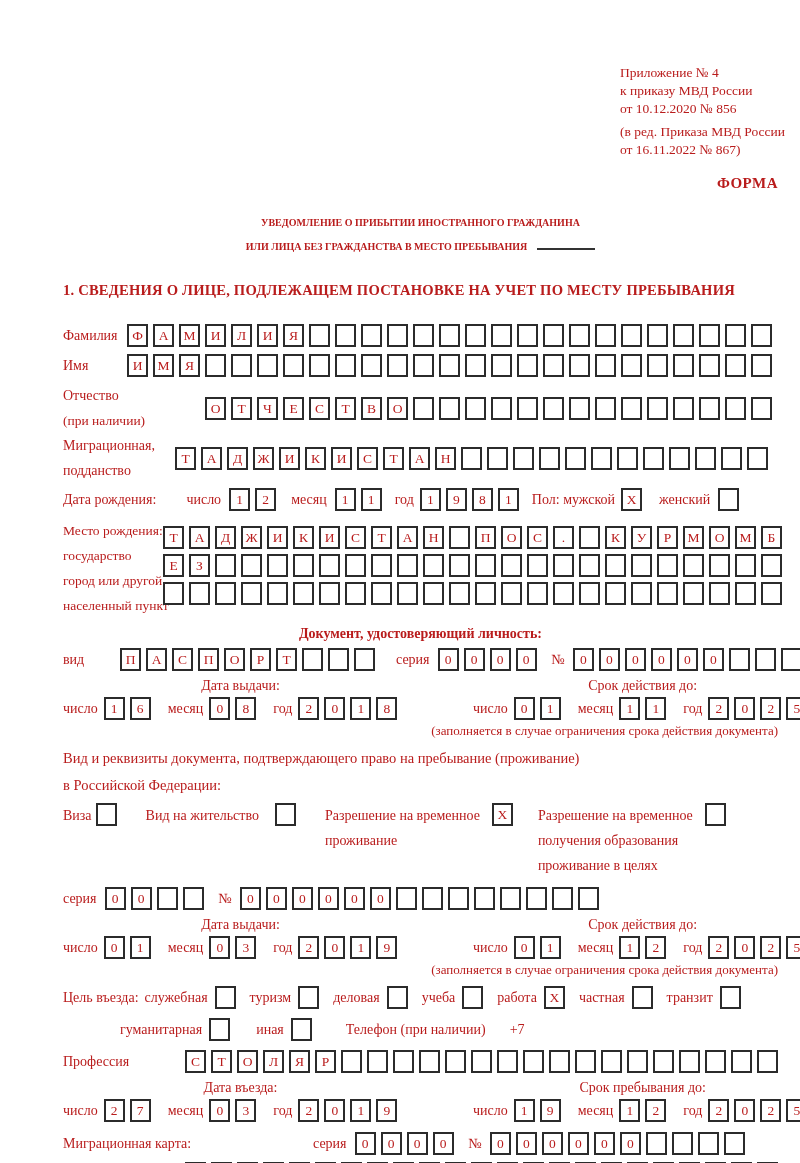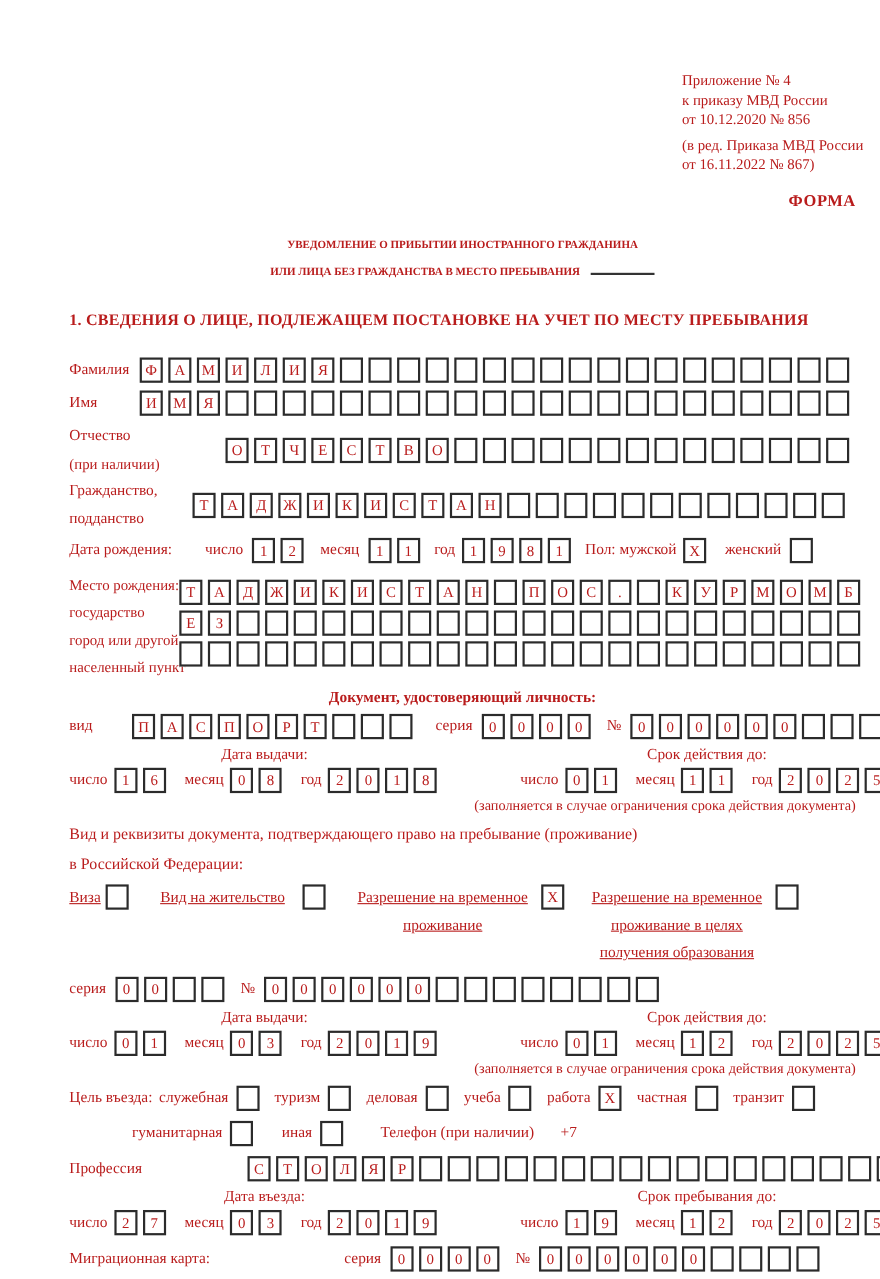--- a/index.html
+++ b/index.html
@@ -36,21 +36,21 @@
   .datepair{display:flex;margin-top:6px;}
   .dp-left{width:355px;flex:none;}
   .dp-right{margin-left:55px;}
   .dp-title{font-size:14px;text-align:center;margin-bottom:2px;}
   .dp-row{display:flex;align-items:center;white-space:nowrap;}
   .dp-row .lbl{margin-right:6px;}
   .dp-row .grp{margin-right:12px;}
   .note{font-size:13px;text-align:right;margin-top:2px;}
   .intro{font-size:14.5px;line-height:27px;}
   .chk-row{display:flex;align-items:flex-start;margin-top:4px;}
-  .chk-lbl{font-size:14px;line-height:25px;text-align:center;text-decoration:underline;}
+  .chk-lbl{font-size:14px;line-height:25px;text-align:left;}
   .chk-box{margin:0 0 0 8px;flex:none;}
   .ml8{margin-left:8px;} .ml10{margin-left:10px;} .ml12{margin-left:12px;}
   .ml16{margin-left:16px;} .ml20{margin-left:20px;} .ml24{margin-left:24px;}
   .ml30{margin-left:30px;} .ml57{margin-left:57px;}
   .mr6{margin-right:6px;} .mr8{margin-right:8px;}
   .purpose-row{display:flex;align-items:center;margin-top:7px;flex-wrap:nowrap;}
   .purpose-row .opt{display:flex;align-items:center;margin-right:9px;}
   .purpose-row .opt .lbl{margin-right:7px;}
 </style>
 </head>
@@ -88,21 +88,21 @@
   <div class="row">
     <span class="w142">
       <span class="lbl" style="display:block;">Отчество</span>
       <span class="lbl2" style="display:block;">(при наличии)</span>
     </span>
     <span class="boxes"><span class="cell">О</span><span class="cell">Т</span><span class="cell">Ч</span><span class="cell">Е</span><span class="cell">С</span><span class="cell">Т</span><span class="cell">В</span><span class="cell">О</span><span class="cell"></span><span class="cell"></span><span class="cell"></span><span class="cell"></span><span class="cell"></span><span class="cell"></span><span class="cell"></span><span class="cell"></span><span class="cell"></span><span class="cell"></span><span class="cell"></span><span class="cell"></span><span class="cell"></span><span class="cell"></span></span>
   </div>
 
   <div class="row" style="margin-top:0;">
     <span class="w112">
-      <span class="lbl" style="display:block;">Гражданство,</span>
+      <span class="lbl" style="display:block;">Миграционная,</span>
       <span class="lbl" style="display:block;">подданство</span>
     </span>
     <span class="boxes"><span class="cell">Т</span><span class="cell">А</span><span class="cell">Д</span><span class="cell">Ж</span><span class="cell">И</span><span class="cell">К</span><span class="cell">И</span><span class="cell">С</span><span class="cell">Т</span><span class="cell">А</span><span class="cell">Н</span><span class="cell"></span><span class="cell"></span><span class="cell"></span><span class="cell"></span><span class="cell"></span><span class="cell"></span><span class="cell"></span><span class="cell"></span><span class="cell"></span><span class="cell"></span><span class="cell"></span><span class="cell"></span></span>
   </div>
 
   <div class="row" style="margin-top:4px;align-items:center;">
     <span class="lbl">Дата рождения:</span>
     <span class="lbl ml30 mr8">число</span>
     <span class="boxes"><span class="cell">1</span><span class="cell">2</span></span>
     <span class="lbl ml10 mr8">месяц</span>
@@ -174,22 +174,22 @@
     <span class="boxes chk-box" style="margin-left:4px;"><span class="cell"></span></span>
     <span class="chk-lbl ml24">Вид на жительство</span>
     <span class="boxes chk-box ml16"><span class="cell"></span></span>
     <span class="chk-lbl ml24">
       <span style="display:block;">Разрешение на временное</span>
       <span style="display:block;">проживание</span>
     </span>
     <span class="boxes chk-box ml12"><span class="cell">X</span></span>
     <span class="chk-lbl ml20">
       <span style="display:block;">Разрешение на временное</span>
+      <span style="display:block;">получения образования</span>
       <span style="display:block;">проживание в целях</span>
-      <span style="display:block;">получения образования</span>
     </span>
     <span class="boxes chk-box ml12"><span class="cell"></span></span>
   </div>
 
   <div class="row" style="margin-top:8px;align-items:center;">
     <span class="lbl mr8">серия</span>
     <span class="boxes"><span class="cell">0</span><span class="cell">0</span><span class="cell"></span><span class="cell"></span></span>
     <span class="lbl ml10 mr8">№</span>
     <span class="boxes"><span class="cell">0</span><span class="cell">0</span><span class="cell">0</span><span class="cell">0</span><span class="cell">0</span><span class="cell">0</span><span class="cell"></span><span class="cell"></span><span class="cell"></span><span class="cell"></span><span class="cell"></span><span class="cell"></span><span class="cell"></span><span class="cell"></span></span>
   </div>
@@ -258,21 +258,21 @@
         <span class="boxes"><span class="cell"></span></span>
       </span>
     <span class="opt ml12">
         <span class="lbl">иная</span>
         <span class="boxes"><span class="cell"></span></span>
       </span>
     <span class="lbl ml20">Телефон (при наличии)</span>
     <span class="lbl ml24 mr8">+7</span>
   </div>
 
-  <div class="row" style="margin-top:7px;align-items:center;gap:40px;">
+  <div class="row" style="margin-top:7px;align-items:center;">
     <span class="lbl w122">Профессия</span>
     <span class="boxes"><span class="cell">С</span><span class="cell">Т</span><span class="cell">О</span><span class="cell">Л</span><span class="cell">Я</span><span class="cell">Р</span><span class="cell"></span><span class="cell"></span><span class="cell"></span><span class="cell"></span><span class="cell"></span><span class="cell"></span><span class="cell"></span><span class="cell"></span><span class="cell"></span><span class="cell"></span><span class="cell"></span><span class="cell"></span><span class="cell"></span><span class="cell"></span><span class="cell"></span><span class="cell"></span><span class="cell"></span></span>
   </div>
 
   <div class="datepair">
     <div class="dp-left">
       <div class="dp-title">Дата въезда:</div>
       <div class="dp-row">
         <span class="lbl">число</span>
         <span class="boxes grp"><span class="cell">2</span><span class="cell">7</span></span>

